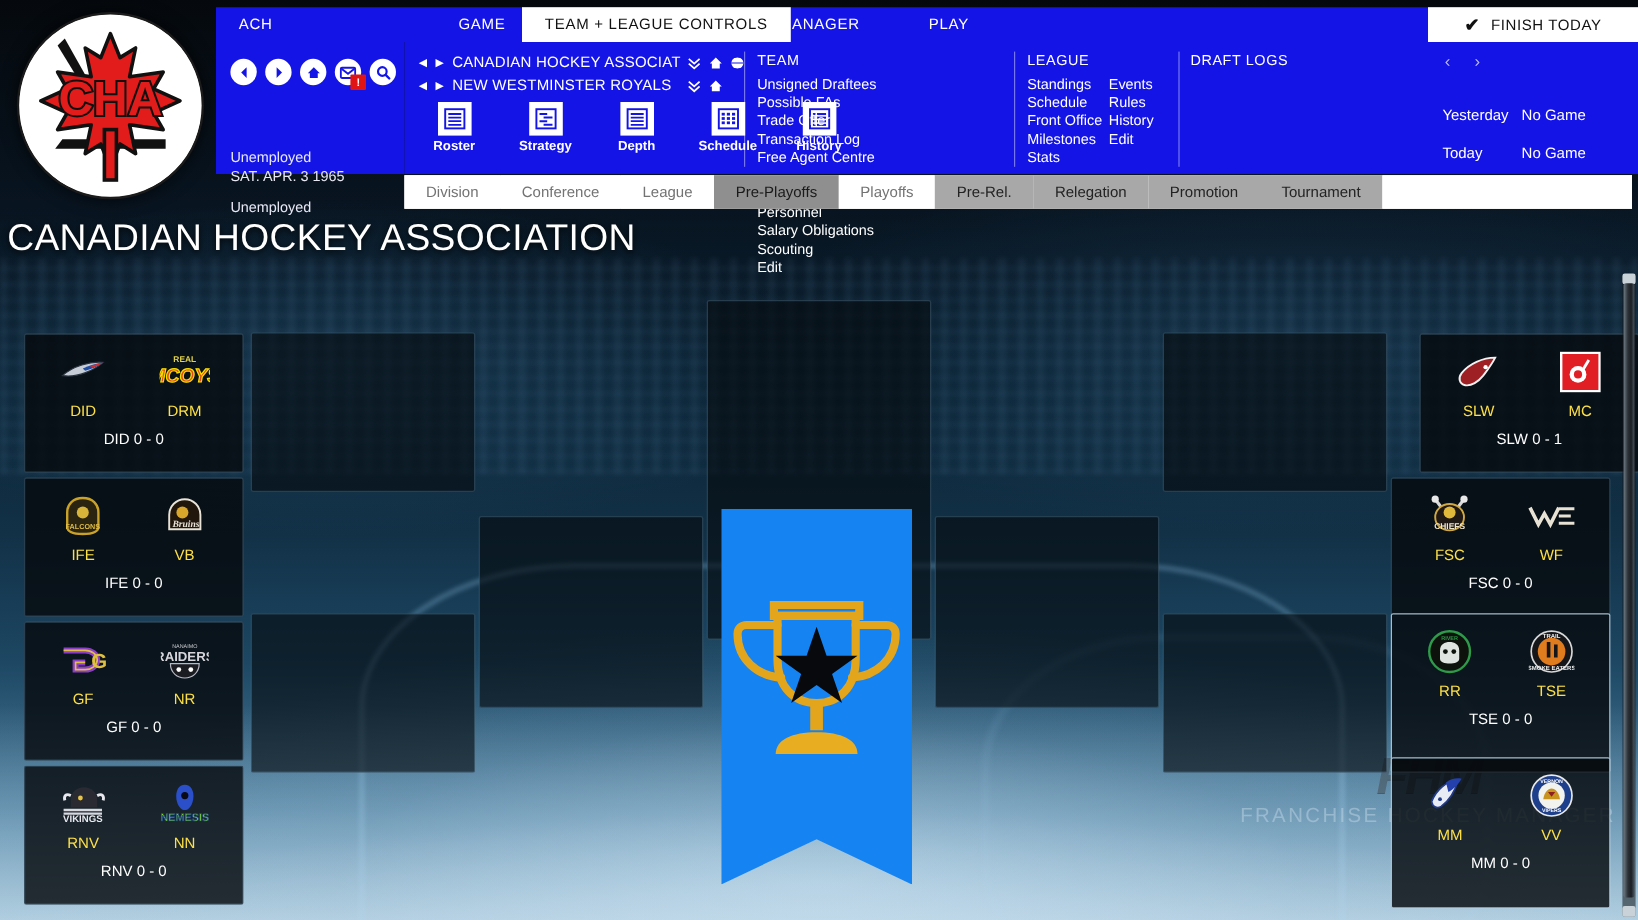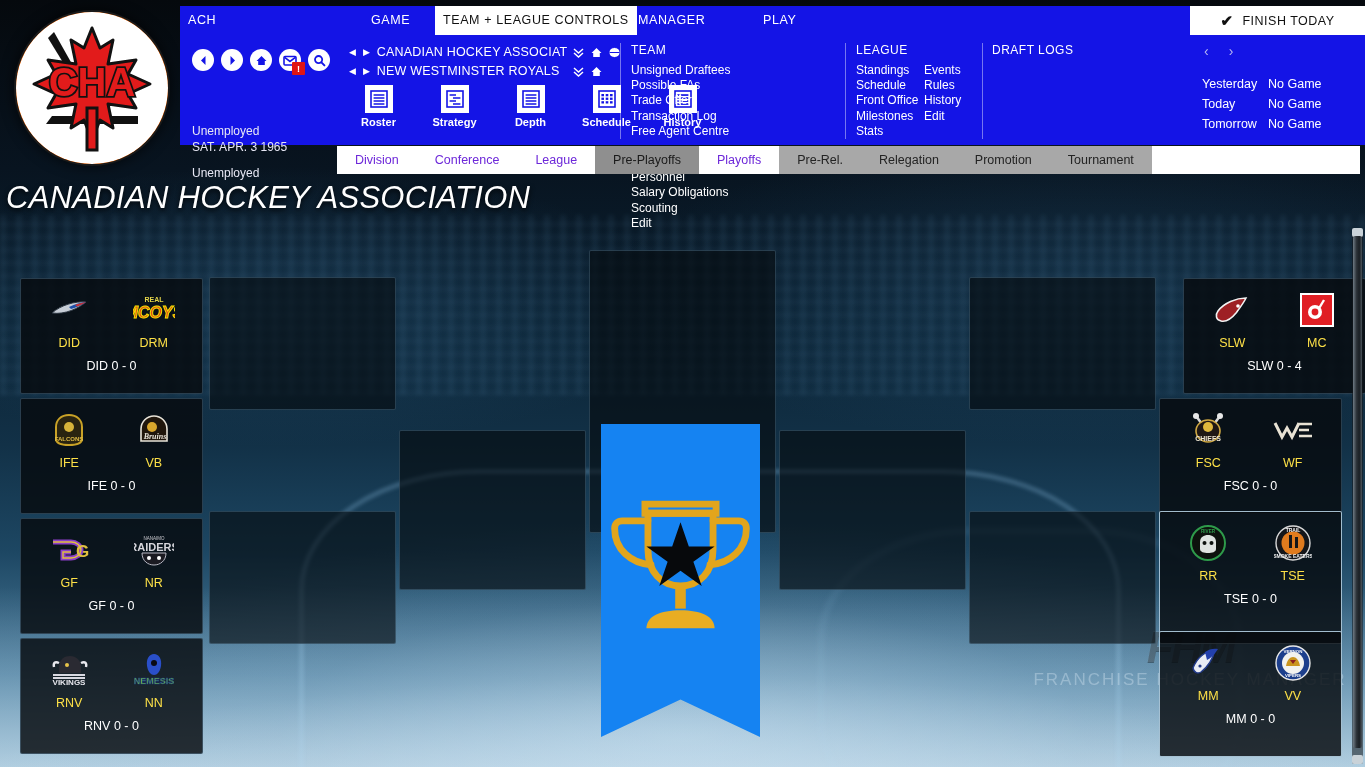--- a/index.html
+++ b/index.html
@@ -57,42 +57,41 @@
     text-shadow:0 1px 0 rgba(0,0,0,.35);
   }
   .wm-sub{
     font-size:17px; letter-spacing:2px; color:rgba(210,228,240,.40);
     margin-top:2px; white-space:nowrap;
   }
 
   
   .cha-logo{
     position:absolute; left:14px; top:10px; width:156px; height:156px;
-    border-radius:50%; background:#f97316; border:2px solid #1b1b1b;
+    border-radius:50%; background:#e5e5e5; border:2px solid #1b1b1b;
     box-shadow:0 0 14px rgba(0,0,0,.7);
     overflow:hidden; z-index:7;
   }
   .cha-logo svg{ display:block; }
 
   .page-title{
     position:absolute; left:6px; top:180px; z-index:6;
     font-size:31px; color:#fff; letter-spacing:.3px;
     text-shadow:0 2px 5px rgba(0,0,0,.85);
     white-space:nowrap;
-    font-style:italic;
   }
 
   
   .topbar{
     position:absolute; left:180px; top:6px; width:1185px; height:29px;
     background:#1414e6; z-index:10;
   }
   .menu-item{
     position:absolute; top:0; height:29px; line-height:29px;
-    color:#fff; font-size:12.5px; letter-spacing:.6px; padding:0 8px;
+    color:#fff; font-size:12.5px; letter-spacing:.6px; padding:0 19px;
     cursor:pointer; white-space:nowrap;
   }
   .menu-item.active{ background:#fff; color:#111; }
   .finish-today{
     position:absolute; right:0px; top:0; width:175px; height:29px;
     background:#fff; color:#111; font-size:12.5px; letter-spacing:.5px;
     display:flex; align-items:center; justify-content:center; gap:9px; cursor:pointer;
   }
   .check{ font-size:15px; font-weight:bold; color:#111; }
 
@@ -145,36 +144,36 @@
   .mcol{ position:absolute; color:#fff; }
   .mcol .hd{ font-size:12px; letter-spacing:.5px; margin-bottom:6px; color:#fff; }
   .mcol ul{ list-style:none; }
   .mcol li{ font-size:12px; line-height:15.2px; cursor:pointer; white-space:nowrap; }
   .vdiv{ position:absolute; top:8px; width:1px; height:96px; background:rgba(255,255,255,.42); }
 
   
   .rnav{ position:absolute; left:14px; top:8px; display:flex; gap:20px; color:#b9b9f2; font-size:14px; }
   .rnav span{ cursor:pointer; }
   .games{ position:absolute; left:12px; top:39px; color:#fff; font-size:12.5px; }
-  .games .row{ display:flex; line-height:20px; }
+  .games .row{ display:flex; line-height:20px;margin-top:12px; }
   .games .k{ width:66px; }
   .games .v{ }
 
   
   .tabstrip{
     position:absolute; left:337px; top:146px; width:1023px; height:28px;
     background:#fff; z-index:9; display:flex;
   }
   .tab{
     height:28px; line-height:28px; padding:0 18px; font-size:12.5px;
     color:#7a23d6; cursor:pointer; white-space:nowrap;
   }
   .tab.inactive{ background:#a8a8a8; color:#232323; }
   .tab.hover{ background:#8f8f8f; color:#1a1a1a; }
-  .tab.active{ background:#fff; color:#6d28d9; }
+  .tab.active{ background:#fff; color:#737373; }
   .tab-filler{ flex:1; background:#fff; }
 
   
   .bracket{ position:absolute; inset:174px 0 0 0; z-index:5; }
 
   .series{
     position:absolute; width:183px;
     background:rgba(6,10,14,.82);
     border:1px solid rgba(120,170,205,.30);
     border-radius:2px;
@@ -632,21 +631,21 @@
             <svg width="34" height="34" viewBox="0 0 34 34">
                 <rect x="1" y="1" width="32" height="32" fill="#e01e24" stroke="#fff" stroke-width="2"></rect>
                 <path d="M24 7 L18 17" stroke="#fff" stroke-width="2.4"></path>
                 <circle cx="15" cy="19" r="7" fill="#fff"></circle>
                 <circle cx="15" cy="19" r="3.4" fill="#e01e24"></circle>
               </svg>
           </div>
           <div class="tabbr">MC</div>
         </div>
       </div>
-      <div class="score">SLW 0 - 4</div>
+      <div class="score">SLW 0 - 1</div>
     </div>
 
     <div class="series" style="left:1159px; top:224px; height:116px;">
       <div class="teams">
         <div class="tcell">
           <div class="tlogo">
             <svg width="40" height="36" viewBox="0 0 40 36">
                 <path d="M8 4 L14 12 M32 4 L26 12" stroke="#d8d8d8" stroke-width="2.6"></path>
                 <circle cx="8" cy="4" r="3" fill="#e8e8e8"></circle>
                 <circle cx="32" cy="4" r="3" fill="#e8e8e8"></circle>

